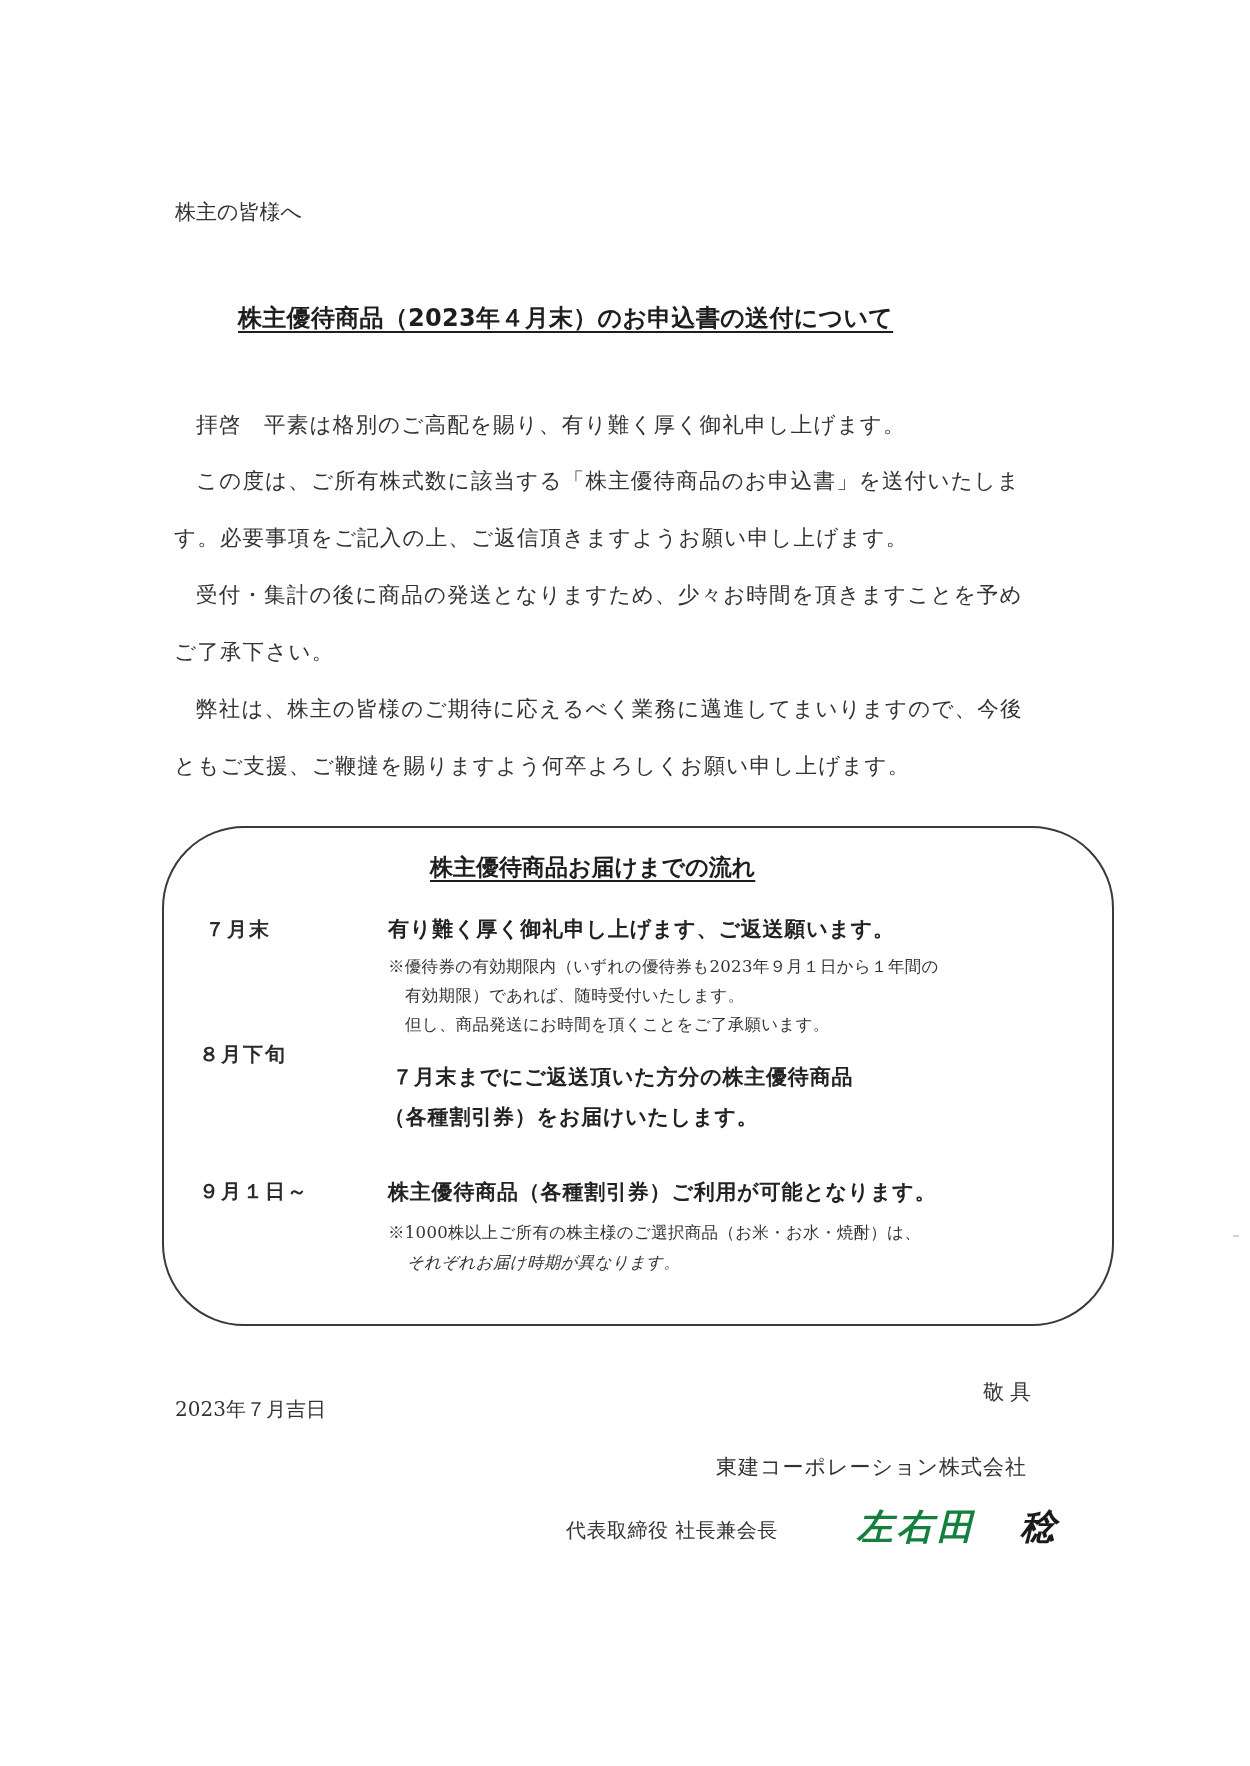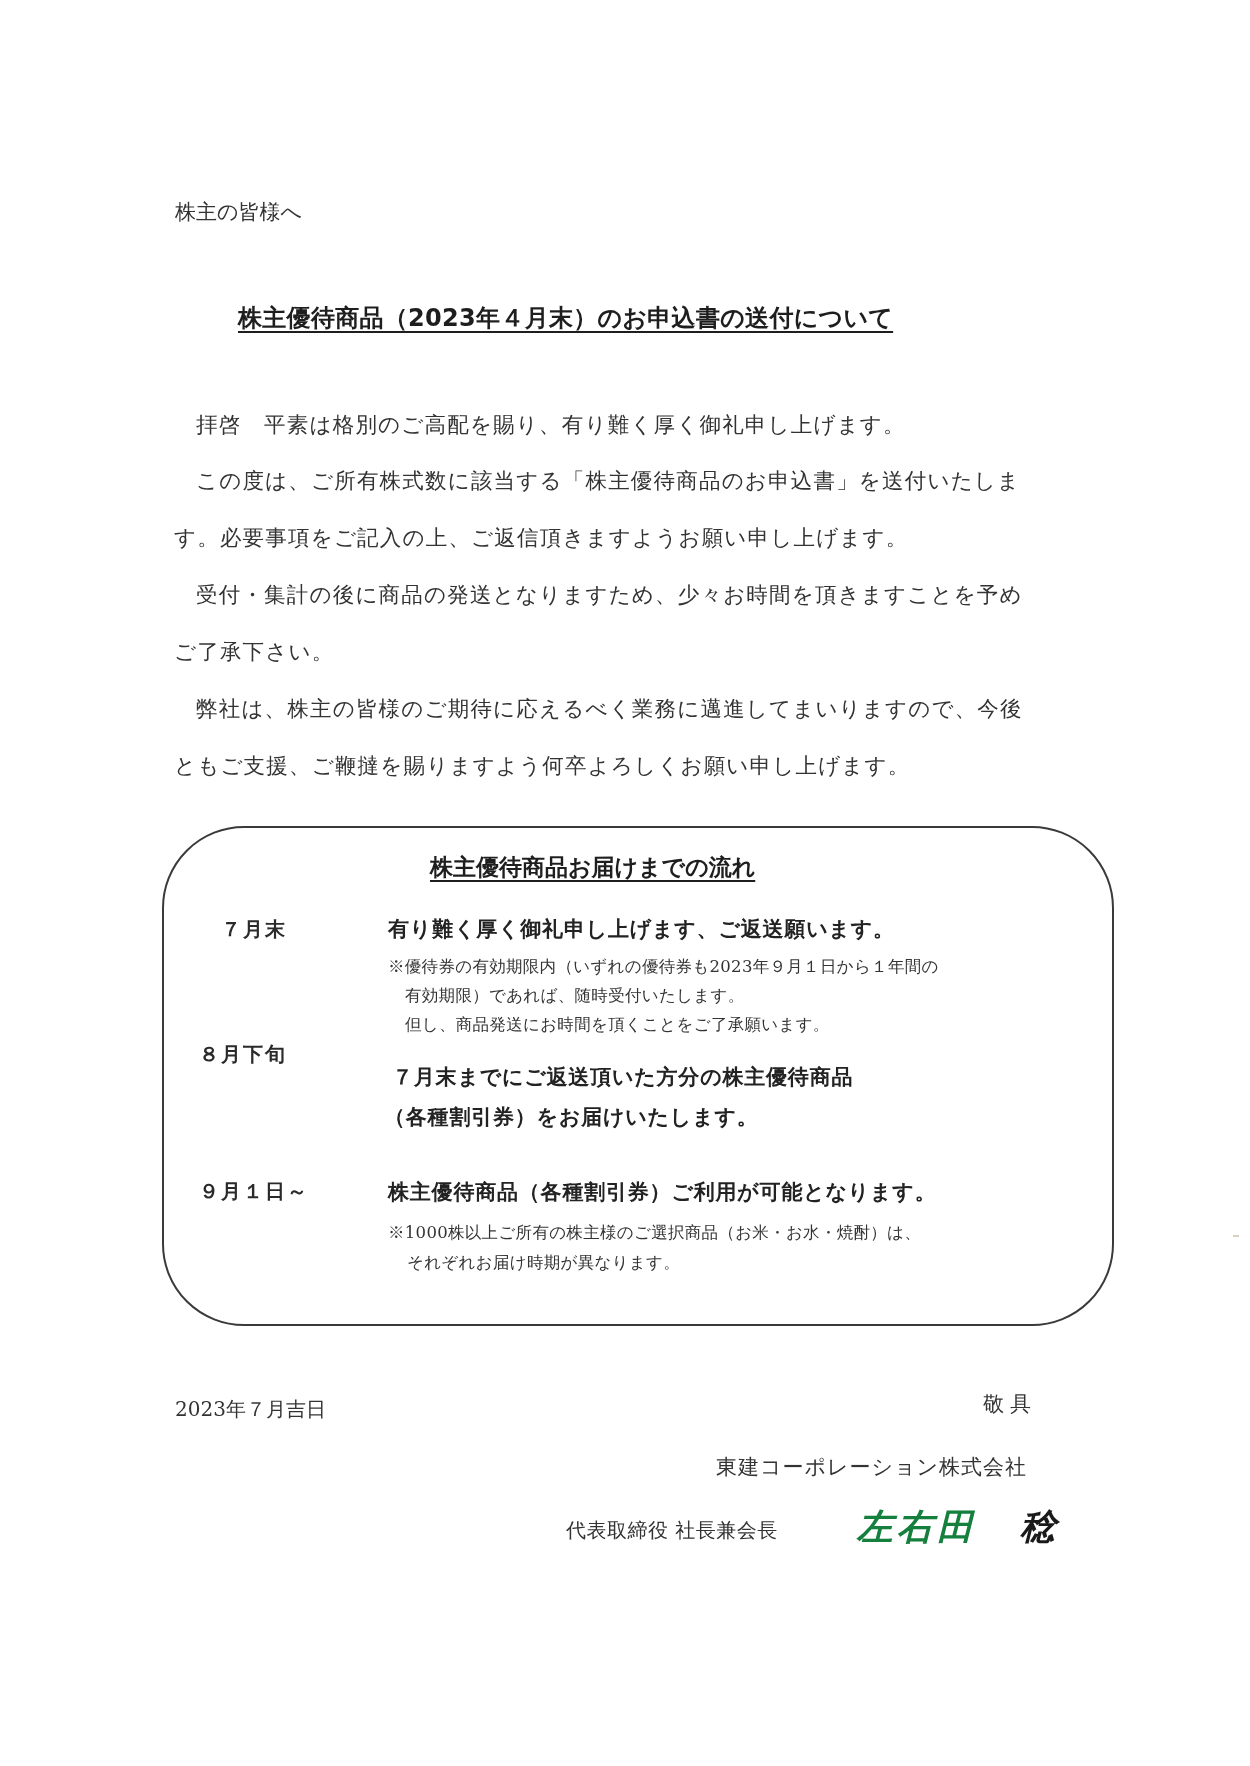--- a/index.html
+++ b/index.html
@@ -28,21 +28,21 @@
   }
   #flow-title {
     left: 430px; top: 852px; font-size: 23px; font-weight: bold;
     text-decoration: underline; text-underline-offset: 5px; text-decoration-thickness: 2px;
     color: #1e1e1e;
   }
   .step-label { font-size: 20px; font-weight: bold; letter-spacing: 2px; color: #2a2a2a; }
   .step-main { font-size: 21px; font-weight: bold; letter-spacing: 0.8px; color: #222; }
   .step-note { font-size: 16.5px; letter-spacing: 0.3px; color: #333; }
 
-  #closing { left: 983px; top: 1378px; font-size: 21px; letter-spacing: 6px; margin-top: 12px; }
+  #closing { left: 983px; top: 1378px; font-size: 21px; letter-spacing: 6px; }
   #date { left: 175px; top: 1396px; font-size: 20px; }
   #company { left: 716px; top: 1453px; font-size: 21px; letter-spacing: 1px; }
   #title-role { left: 566px; top: 1517px; font-size: 20px; letter-spacing: 0.5px; }
   #signer-name {
     left: 857px; top: 1503px; font-size: 36px; font-weight: bold; font-style: italic;
     letter-spacing: 4px; color: #15803d;
   }
   #signer-given { left: 1020px; top: 1503px; font-size: 36px; font-weight: bold; font-style: italic; color: #1a1a1a; }
   .mark { position: absolute; left: 1233px; top: 1235px; width: 6px; height: 2px; background: #d8d2bf; }
 </style>
@@ -62,38 +62,38 @@
     <div class="abs serif body-line" style="left:196px; top:580px;">受付・集計の後に商品の発送となりますため、少々お時間を頂きますことを予め</div>
     <div class="abs serif body-line" style="left:174px; top:637px;">ご了承下さい。</div>
     <div class="abs serif body-line" style="left:196px; top:694px;">弊社は、株主の皆様のご期待に応えるべく業務に邁進してまいりますので、今後</div>
     <div class="abs serif body-line" style="left:174px; top:751px;">ともご支援、ご鞭撻を賜りますよう何卒よろしくお願い申し上げます。</div>
   </div>
 
   <div id="flow-box"></div>
   <div class="abs sans" id="flow-title">株主優待商品お届けまでの流れ</div>
 
   <div>
-    <div class="abs sans step-label" style="left:221px; top:916px;">７月末</div>
+    <div class="abs sans step-label" style="left:205px; top:916px;">７月末</div>
     <div class="abs sans step-main" style="left:388px; top:915px;">有り難く厚く御礼申し上げます、ご返送願います。</div>
     <div class="abs serif step-note" style="left:388px; top:956px;">※優待券の有効期限内（いずれの優待券も2023年９月１日から１年間の</div>
     <div class="abs serif step-note" style="left:405px; top:985px;">有効期限）であれば、随時受付いたします。</div>
     <div class="abs serif step-note" style="left:405px; top:1014px;">但し、商品発送にお時間を頂くことをご了承願います。</div>
   </div>
 
   <div>
     <div class="abs sans step-label" style="left:199px; top:1041px;">８月下旬</div>
     <div class="abs sans step-main" style="left:392px; top:1063px;">７月末までにご返送頂いた方分の株主優待商品</div>
     <div class="abs sans step-main" style="left:384px; top:1103px;">（各種割引券）をお届けいたします。</div>
   </div>
 
   <div>
     <div class="abs sans step-label" style="left:199px; top:1178px;">９月１日～</div>
     <div class="abs sans step-main" style="left:388px; top:1178px;">株主優待商品（各種割引券）ご利用が可能となります。</div>
     <div class="abs serif step-note" style="left:388px; top:1222px;">※1000株以上ご所有の株主様のご選択商品（お米・お水・焼酎）は、</div>
-    <div class="abs serif step-note" style="left:407px; top:1252px;">それぞれお届け時期が異なります。</div>
+    <div class="abs serif step-note" style="left:407px; top:1252px;font-style:italic;">それぞれお届け時期が異なります。</div>
   </div>
 
   <div class="abs serif" id="closing">敬具</div>
   <div class="abs serif" id="date">2023年７月吉日</div>
   <div class="abs serif" id="company">東建コーポレーション株式会社</div>
   <div class="abs serif" id="title-role">代表取締役 社長兼会長</div>
   <div class="abs serif" id="signer-name">左右田</div>
   <div class="abs serif" id="signer-given">稔</div>
 
   <div class="mark"></div>

